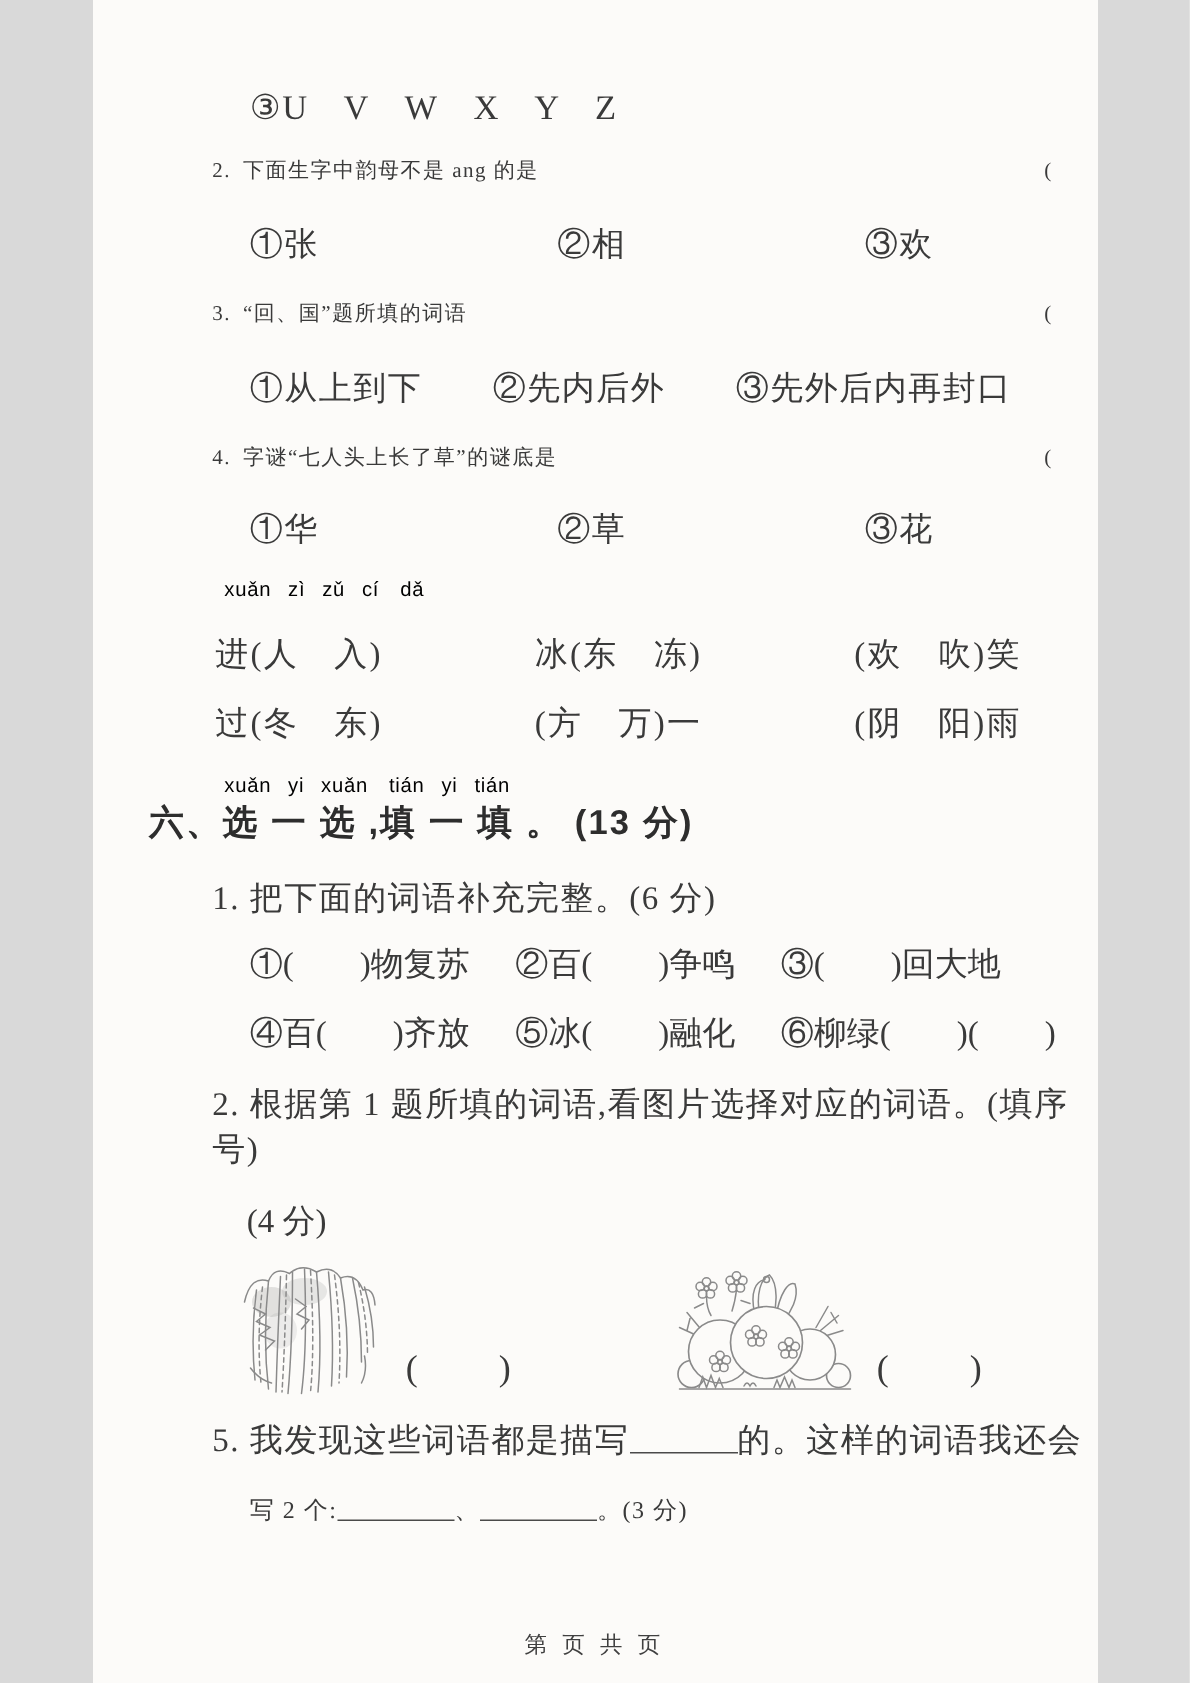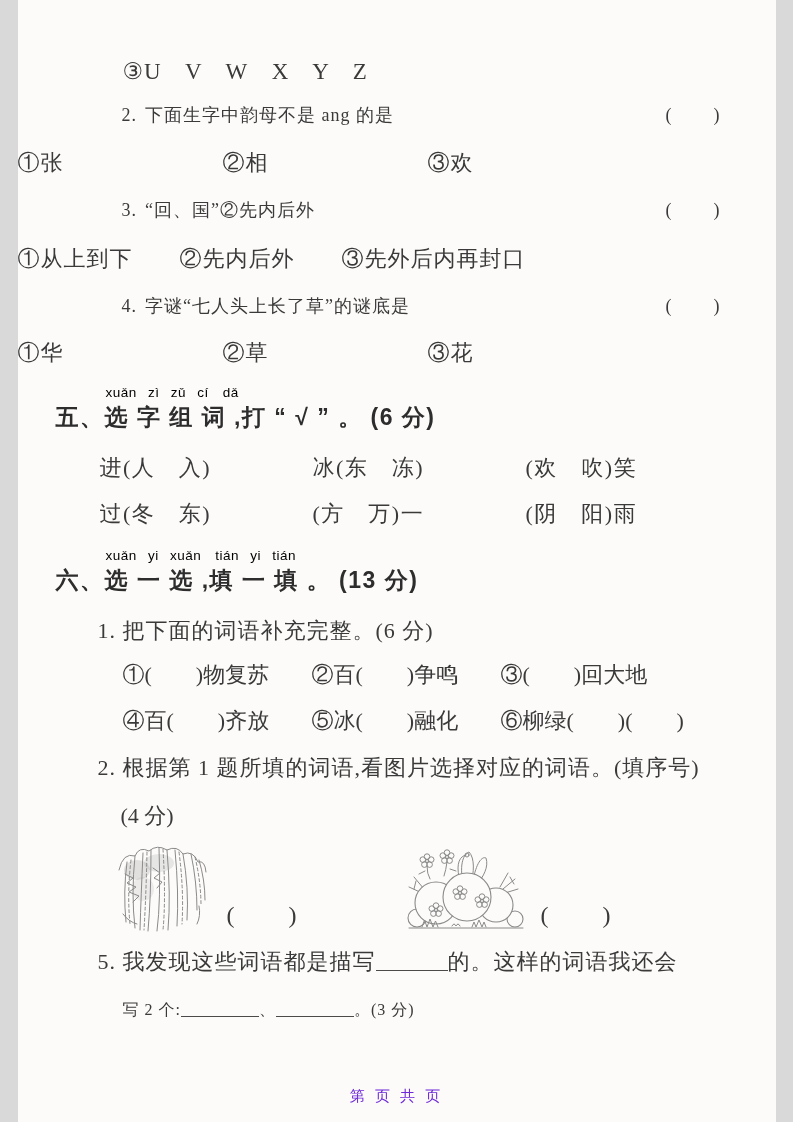--- a/index.html
+++ b/index.html
@@ -1,60 +1,60 @@
 <!DOCTYPE html>
 <html><head>
 <meta charset="utf-8">
 <style>
   html,body{margin:0;padding:0;background:#d9d9d9;}
   .page{
     position:relative;
-    width:758px;height:1122px;
+    width:670px;height:1122px;
     margin:0 auto;
     background:#fcfbf9;
     box-sizing:border-box;
     padding-top:57px;
     overflow:hidden;
     font-family:"Liberation Serif","DejaVu Serif",serif;
     color:#3a3a3a;
   }
   .line-optc{margin-left:105px;font-size:23px;line-height:30px;word-spacing:17px;letter-spacing:1px;}
-  .qline{margin-left:104px;width:600px;display:flex;justify-content:space-between;font-size:18px;line-height:30px;}
+  .qline{margin-left:80px;width:600px;display:flex;justify-content:space-between;font-size:14px;line-height:30px;}
   .qline .qtext{letter-spacing:1px;}
   .qnum{margin-right:8px;}
   .ansblank{white-space:pre;letter-spacing:2px;}
   .mt13{margin-top:13px}.mt14{margin-top:14px}.mt16{margin-top:16px}
   .mt17{margin-top:17px}.mt18{margin-top:18px}.mt19{margin-top:19px}.mt20{margin-top:20px}
-  .optgrid{display:grid;font-size:22px;line-height:30px;letter-spacing:1px;}
+  .optgrid{margin-left:105px;display:grid;font-size:22px;line-height:30px;letter-spacing:1px;}
   .cols-wide{grid-template-columns:205px 205px auto;}
   .cols-mid{grid-template-columns:162px 162px auto;}
   .pinyin{
     margin-left:88px;font-size:13.5px;line-height:17px;color:#000000;
     font-family:"Liberation Sans","DejaVu Sans",sans-serif;
     word-spacing:7px;letter-spacing:.5px;white-space:pre;
   }
   .sec-title{
     margin-left:38px;font-size:23px;line-height:32px;font-weight:700;color:#2d2d2d;
     font-family:"Liberation Sans","DejaVu Sans",sans-serif;letter-spacing:1.5px;white-space:pre;
   }
   .wordrow{margin-left:82px;display:grid;grid-template-columns:213px 213px auto;font-size:22px;line-height:30px;letter-spacing:1.5px;white-space:pre;}
   .subline{margin-left:80px;font-size:22px;line-height:30px;letter-spacing:1px;}
-  .fillrow{margin-left:105px;display:grid;grid-template-columns:177px 177px auto;font-size:22px;line-height:30px;white-space:pre;gap:12px;}
+  .fillrow{margin-left:105px;display:grid;grid-template-columns:177px 177px auto;font-size:22px;line-height:30px;white-space:pre;}
   .marksline{margin-left:103px;font-size:22px;line-height:30px;}
   .imgrow{margin-left:95px;display:flex;align-items:flex-end;height:88px;}
   .sketch{display:block;}
   .img-blank{font-size:24px;line-height:26px;margin-left:14px;margin-bottom:4px;white-space:pre;letter-spacing:2px;}
   .flower-img{margin-left:108px;}
   .subline3{margin-left:80px;font-size:22px;line-height:32px;letter-spacing:1px;}
   .subline3b{margin-left:105px;font-size:16px;line-height:32px;letter-spacing:1px;}
   .blank-u{display:inline-block;width:78px;border-bottom:1.5px solid #4a4a4a;height:20px;vertical-align:-2px;}
   .blank-u.short{width:72px;}
   .footer{
     position:absolute;left:0;right:0;bottom:16px;text-align:center;
-    font-size:15px;color:#6d28d9;letter-spacing:3px;
+    font-size:15px;color:#404040;letter-spacing:3px;
     font-family:"Liberation Sans","DejaVu Sans",sans-serif;white-space:pre;
   }
   .ink-stroke{stroke:#8a8a8a;fill:none;stroke-width:1;stroke-linecap:round;}
   .ink-fillmask{stroke:#8a8a8a;fill:#fcfbf9;stroke-width:1.1;}
   .leafdash{stroke-dasharray:3 2.5;}
 </style>
 </head>
 <body>
 
 <div class="page">
@@ -65,41 +65,40 @@
     <span class="qtext"><span class="qnum">2.</span><span>下面生字中韵母不是 ang 的是</span></span>
     <span class="ansblank">(　　)</span>
   </div>
   <div class="optgrid cols-wide mt18">
     <span>①张</span>
     <span>②相</span>
     <span>③欢</span>
   </div>
 
   <div class="qline mt17">
-    <span class="qtext"><span class="qnum">3.</span><span>“回、国”②先内后外</span></span>
+    <span class="qtext"><span class="qnum">3.</span><span>“回、国”题所填的词语</span></span>
     <span class="ansblank">(　　)</span>
   </div>
   <div class="optgrid cols-mid mt19">
     <span>①从上到下</span>
     <span>②先内后外</span>
     <span>③先外后内再封口</span>
   </div>
 
   <div class="qline mt17">
     <span class="qtext"><span class="qnum">4.</span><span>字谜“七人头上长了草”的谜底是</span></span>
     <span class="ansblank">(　　)</span>
   </div>
   <div class="optgrid cols-wide mt17">
     <span>①华</span>
     <span>②草</span>
     <span>③花</span>
   </div>
 
   <div class="pinyin mt16">xuǎn zì zǔ cí　dǎ</div>
-  <div class="sec-title">五、选 字 组 词 ,打 “ √ ” 。 (6 分)</div>
   <div class="wordrow mt20">
     <span>进(人　入)</span>
     <span>冰(东　冻)</span>
     <span>(欢　吹)笑</span>
   </div>
   <div class="wordrow mt16">
     <span>过(冬　东)</span>
     <span>(方　万)一</span>
     <span>(阴　阳)雨</span>
   </div>

